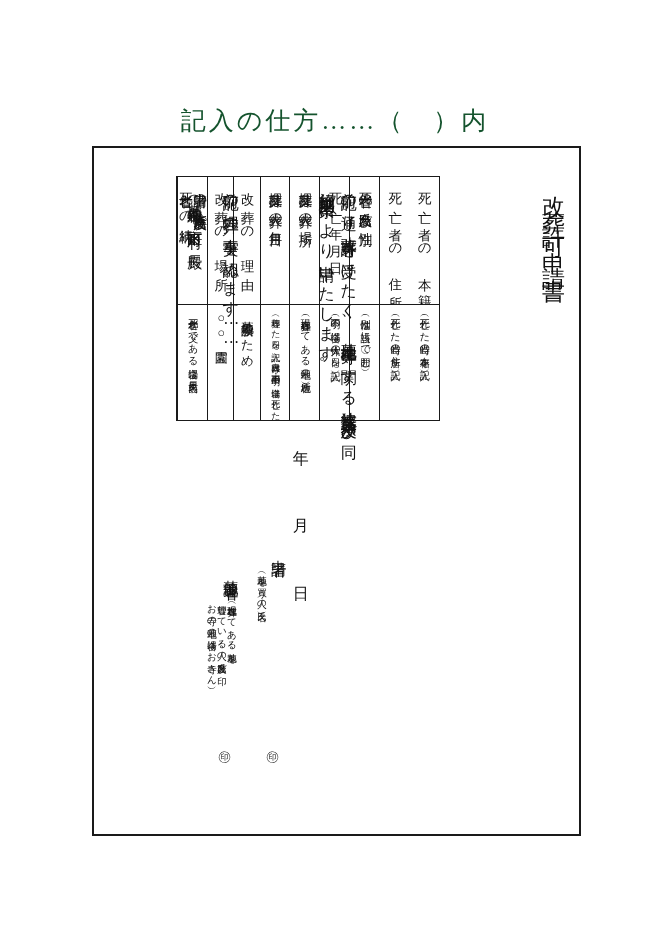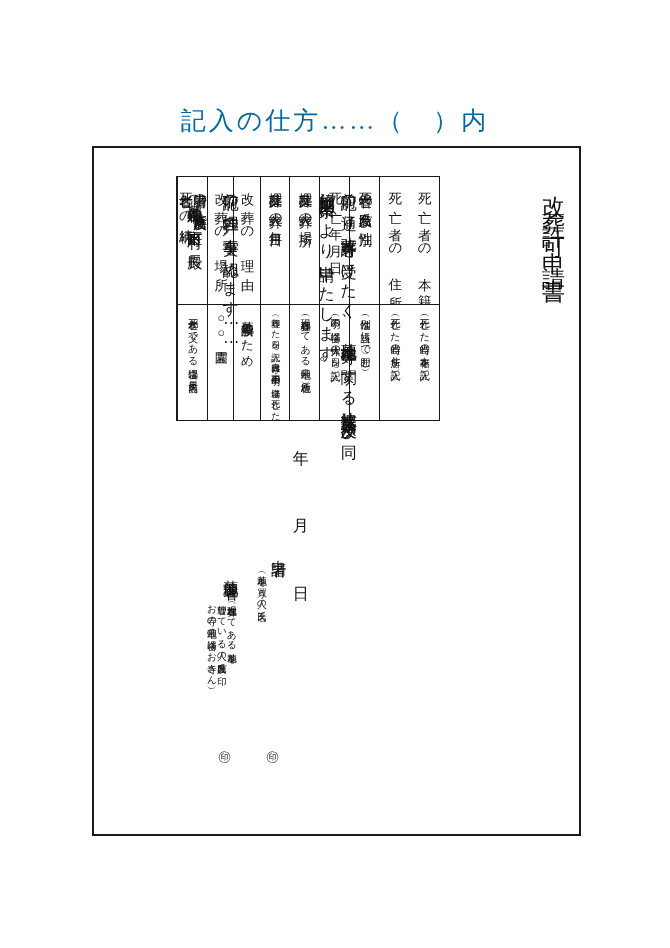--- a/index.html
+++ b/index.html
@@ -19,21 +19,21 @@
   
   #doc-title {
     position: absolute;
     top: 104px;
     left: 0;
     width: 670px;
     text-align: center;
     font-size: 25px;
     letter-spacing: 3px;
     font-family: "Liberation Serif", "DejaVu Serif", serif;
-    color: #0369a1;
+    color: #14532d;
     white-space: pre;
   }
 
   
   #form-frame {
     position: absolute;
     left: 92px;
     top: 146px;
     width: 489px;
     height: 690px;

